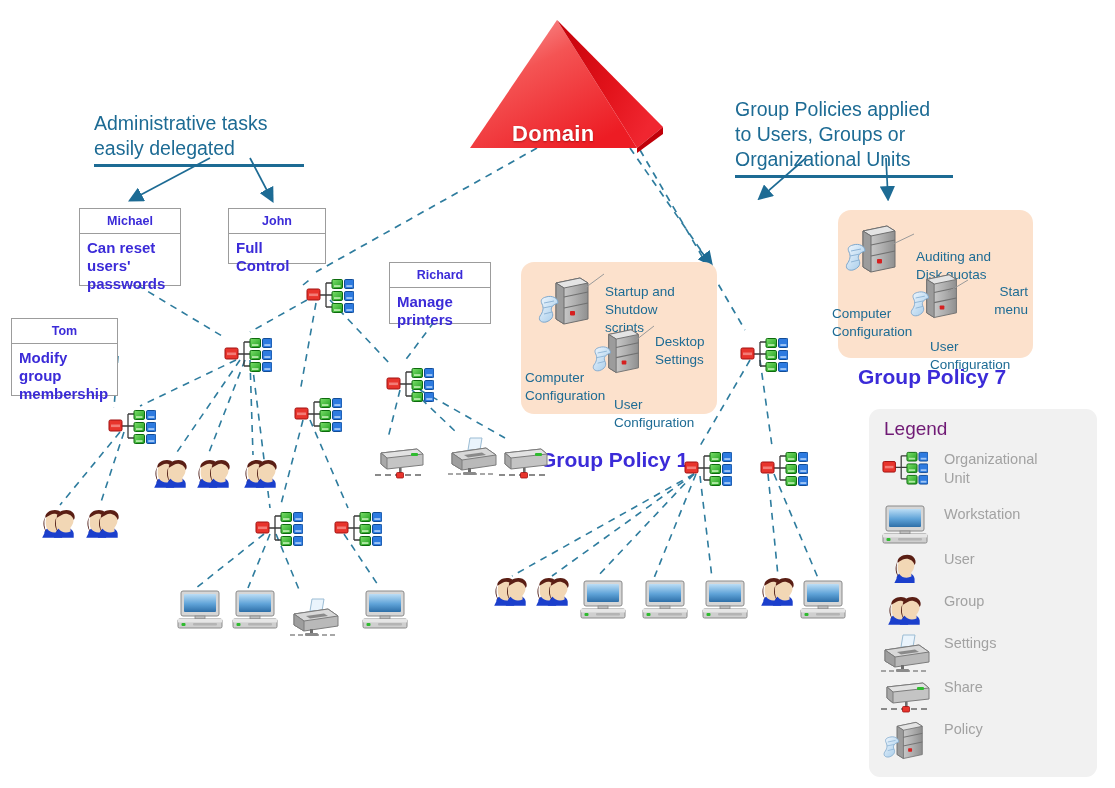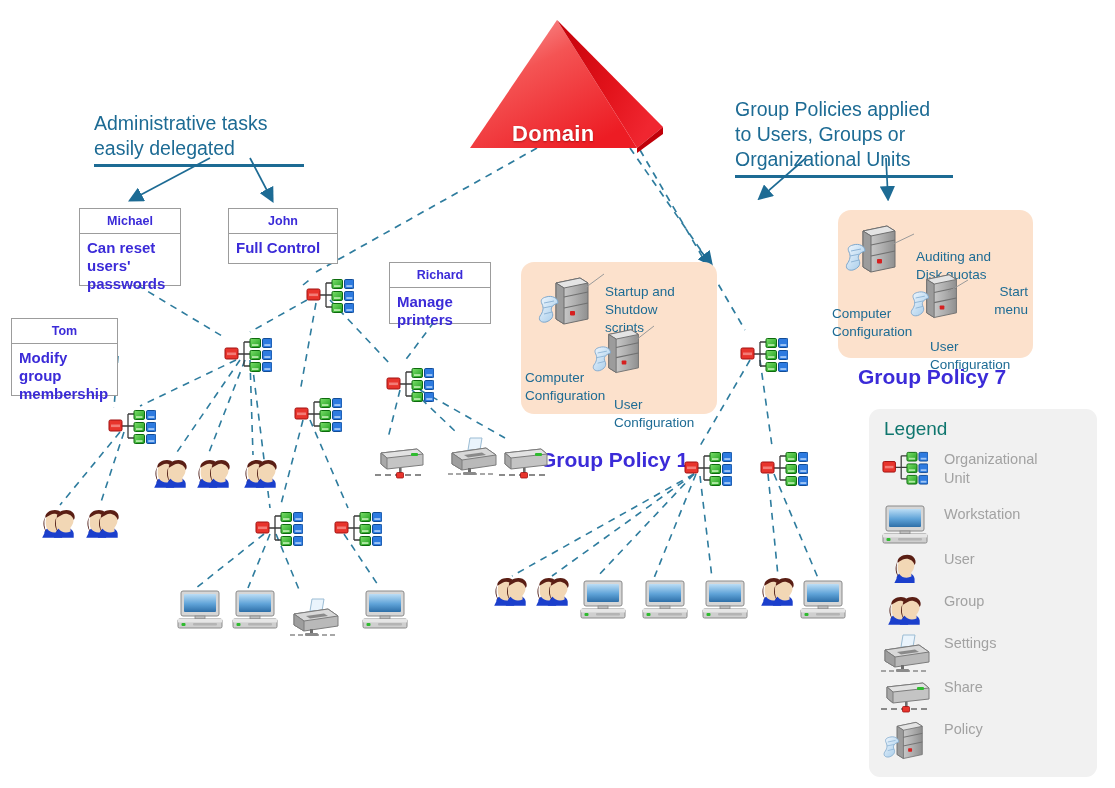--- a/index.html
+++ b/index.html
@@ -78,21 +78,21 @@
   }
 
   
   .legend-panel{
     position:absolute;
     background:#F1F1F1;
     border-radius:11px;
   }
   .legend-title{
     position:absolute;
-    color:#0f766e;
+    color:#701a75;
     font-size:19px;
   }
   .legend-row{position:absolute;display:flex;align-items:flex-start;}
   .legend-row .lg-text{
     color:#A2A2A2;
     font-size:14.5px;
     line-height:19px;
     white-space:pre-line;
     margin-left:12px;
   }
@@ -200,21 +200,21 @@
 Organizational Units</span>
     <span class="rule"></span>
   </div>
 
   <div class="delbox" style="left:79px;top:208px;width:102px;height:78px;">
     <div class="hd">Michael</div>
     <div class="bd">Can reset users'
 passwords</div>
   </div>
 
-  <div class="delbox" style="left:228px;top:208px;width:110px;height:56px;">
+  <div class="delbox" style="left:228px;top:208px;width:98px;height:56px;">
     <div class="hd">John</div>
     <div class="bd">Full Control</div>
   </div>
 
   <div class="delbox" style="left:11px;top:318px;width:107px;height:78px;">
     <div class="hd">Tom</div>
     <div class="bd">Modify group
 membership</div>
   </div>
 
@@ -222,20 +222,24 @@
     <div class="hd">Richard</div>
     <div class="bd">Manage
 printers</div>
   </div>
 
   <div class="gp-panel" style="left:521px;top:262px;width:196px;height:152px;"></div>
   <div class="gp-label" style="left:605px;top:265px;width:95px;">
     <span>Startup and
 Shutdow
 scripts</span>
+  </div>
+  <div class="gp-label" style="left:655px;top:315px;width:72px;">
+    <span>Desktop
+Settings</span>
   </div>
   <div class="gp-label" style="left:525px;top:351px;width:94px;">
     <span>Computer
 Configuration</span>
   </div>
   <div class="gp-label" style="left:614px;top:378px;width:100px;">
     <span>User
 Configuration</span>
   </div>
   <div class="gp-title" style="left:540px;top:420px;margin-top:28px;">

